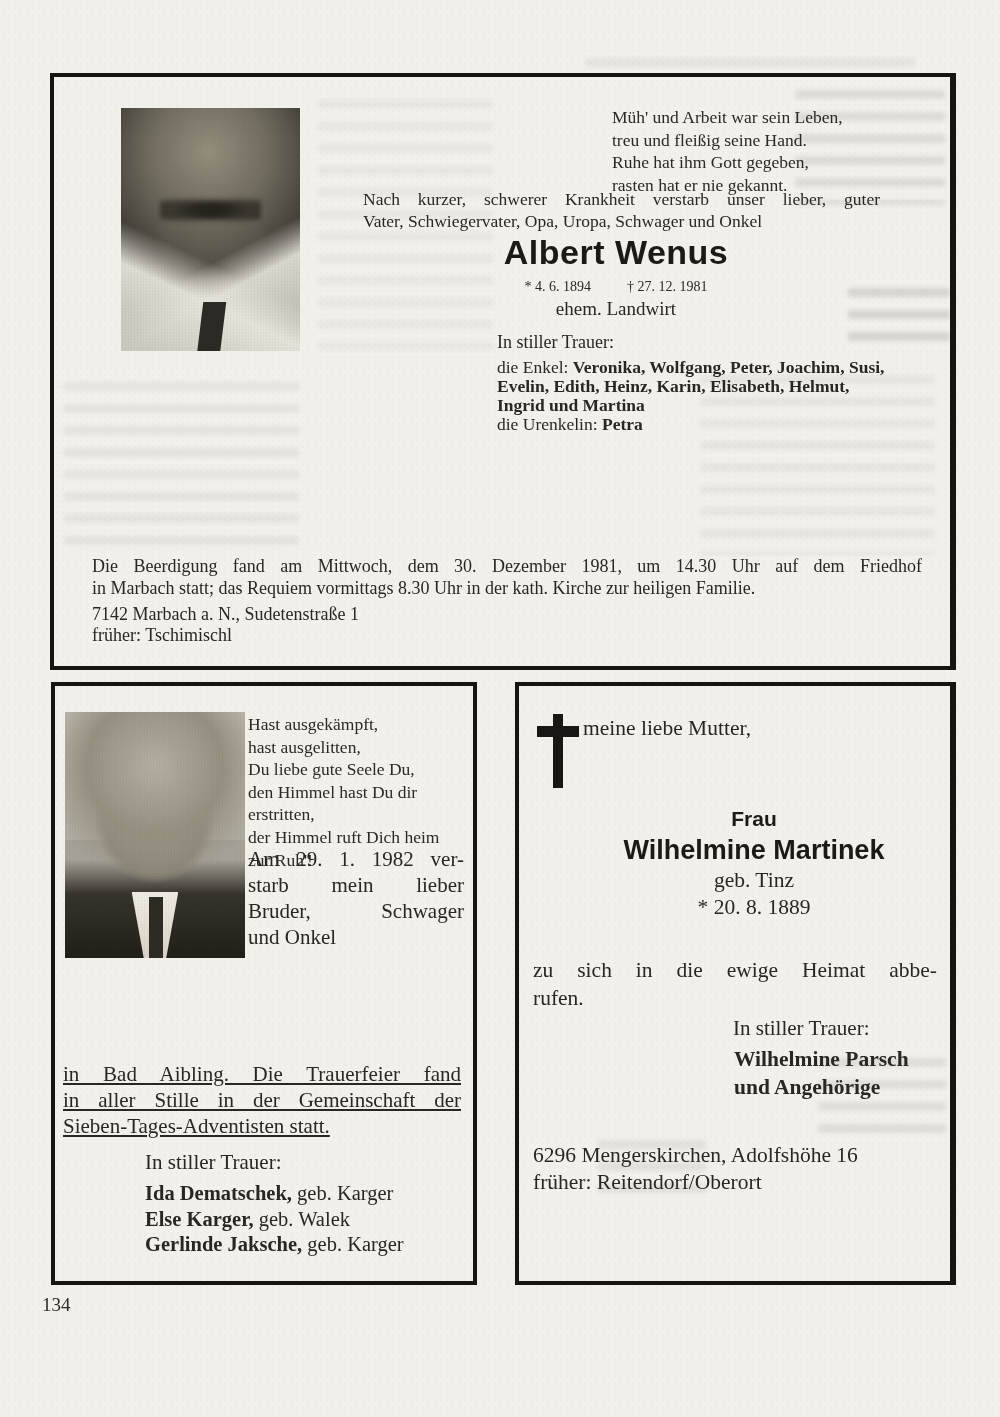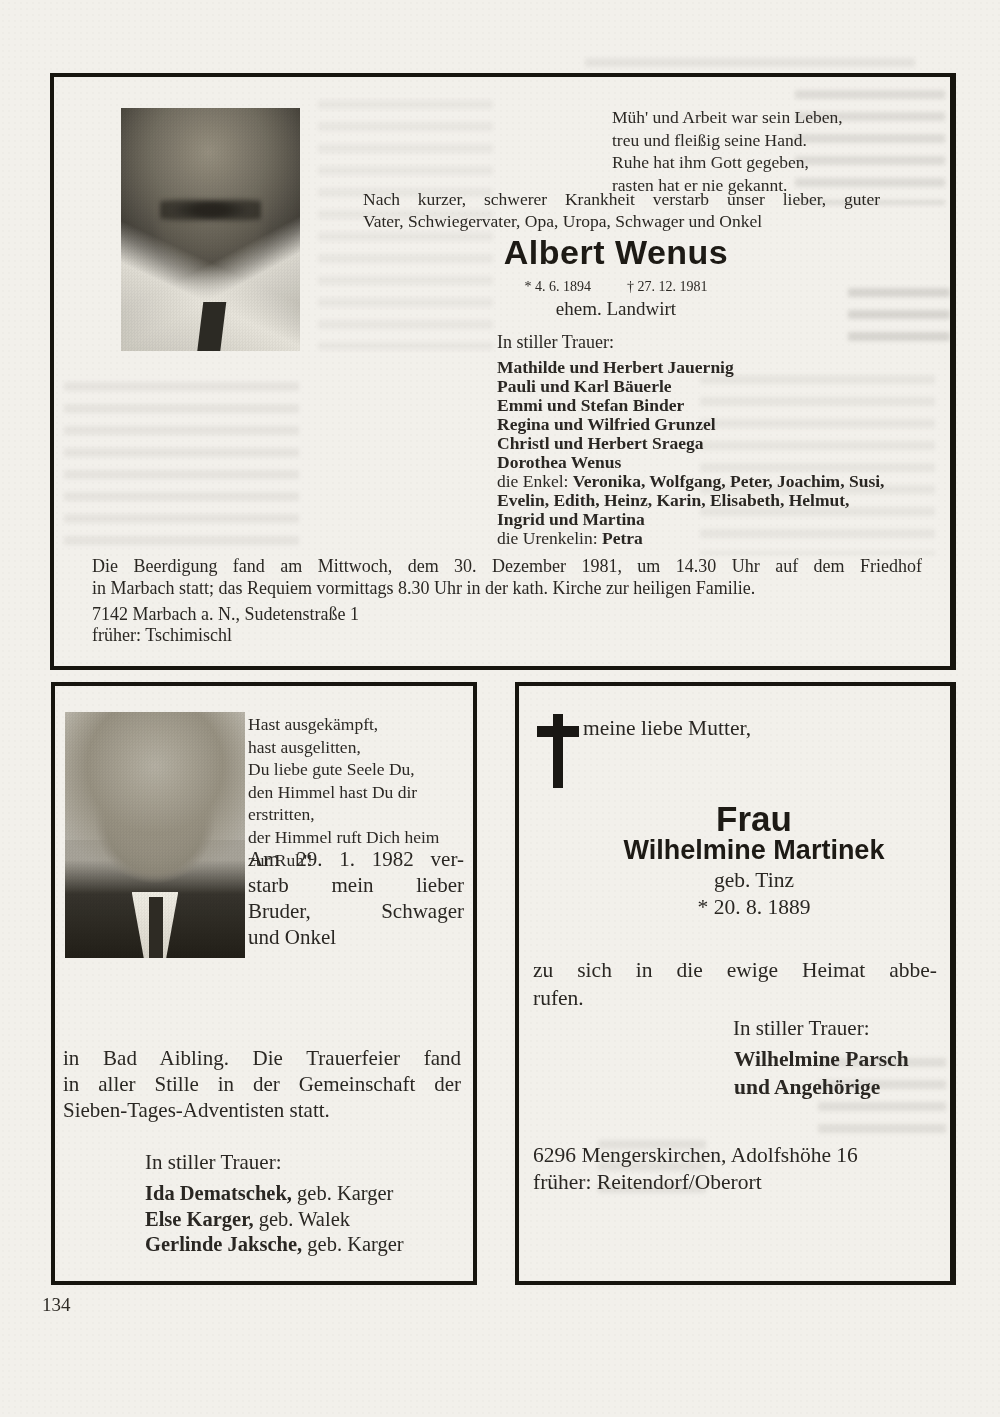--- a/index.html
+++ b/index.html
@@ -84,21 +84,21 @@
 
   .k-announce { font-size:21px; line-height:26px; }
   #karger-title, #karger-name { font-size:30px; line-height:32px; }
   .k-birth    { font-size:21px; margin-top:3px; }
   .k-body     { font-size:21px; line-height:26px; }
   .k-trauer   { font-size:21px; }
   .k-mourners { font-size:20.5px; line-height:25.5px; }
   .k-mourners b { font-weight:700; }
 
   .m-announce { font-size:21.5px; line-height:27.5px; }
-  #martinek-title { font-size:35px; line-height:31px; }
+  #martinek-title { font-size:21px; line-height:31px; }
   #martinek-name  { font-size:27px; line-height:32px; }
   .m-maiden  { font-size:21.5px; line-height:28px; }
   .m-birth   { font-size:21.5px; line-height:27px; }
   .m-body    { font-size:21.5px; line-height:28px; }
   .m-trauer  { font-size:21px; }
   .m-mourners{ font-size:21.5px; line-height:27.5px; font-weight:700; }
   .m-addr    { font-size:21.5px; line-height:27.5px; }
 
   
   .cross { position:absolute; left:16px; top:28px; width:46px; height:74px; }
@@ -147,28 +147,20 @@
       <div class="obit-name" id="wenus-name">Albert Wenus</div>
       <div class="w-dates">
         <span class="bdate">* 4. 6. 1894</span><span>† 27. 12. 1981</span>
       </div>
       <div class="w-occ">ehem. Landwirt</div>
     </div>
 
     <div class="abs trauer" style="left:443px; top:255px;">In stiller Trauer:</div>
 
     <div class="abs w-mourners" style="left:443px; top:281px; width:400px;">
-      <div>
-          <div>Mathilde und Herbert Jauernig</div>
-          <div>Pauli und Karl Bäuerle</div>
-          <div>Emmi und Stefan Binder</div>
-          <div>Regina und Wilfried Grunzel</div>
-          <div>Christl und Herbert Sraega</div>
-          <div>Dorothea Wenus</div>
-        </div>
       <div class="mixed"><span>die Enkel:</span> <b>Veronika, Wolfgang, Peter, Joachim, Susi, Evelin, Edith, Heinz, Karin, Elisabeth, Helmut, Ingrid und Martina</b></div>
       <div class="mixed"><span>die Urenkelin:</span> <b>Petra</b></div>
     </div>
 
     <div class="abs w-funeral jl" style="left:38px; top:479px; width:830px;">
         <div>Die Beerdigung fand am Mittwoch, dem 30. Dezember 1981, um 14.30 Uhr auf dem Friedhof</div>
         <div>in Marbach statt; das Requiem vormittags 8.30 Uhr in der kath. Kirche zur heiligen Familie.</div>
       </div>
 
     <div class="abs addr" style="left:38px; top:527px;">7142 Marbach a. N., Sudetenstraße 1</div>
@@ -192,21 +184,21 @@
       </div>
 
     <div class="abs k-announce jl" style="left:193px; top:160px; width:216px;">
         <div>Am 29. 1. 1982 ver-</div>
         <div>starb mein lieber</div>
         <div>Bruder, Schwager</div>
         <div>und Onkel</div>
       </div>
 
 
-    <div class="abs k-body jl" style="left:8px; top:359px; width:398px;">
+    <div class="abs k-body jl" style="left:8px; top:375px; width:398px;text-decoration:underline;">
         <div>in Bad Aibling. Die Trauerfeier fand</div>
         <div>in aller Stille in der Gemeinschaft der</div>
         <div>Sieben-Tages-Adventisten statt.</div>
       </div>
 
     <div class="abs k-trauer" style="left:90px; top:464px;">In stiller Trauer:</div>
 
     <div class="abs k-mourners" style="left:90px; top:495px; width:320px;">
       <div><b>Ida Dematschek,</b><span> geb. Karger</span></div>
       <div><b>Else Karger,</b><span> geb. Walek</span></div>

